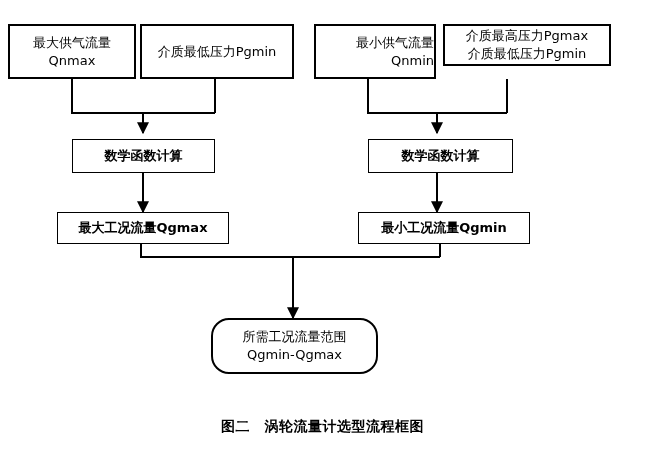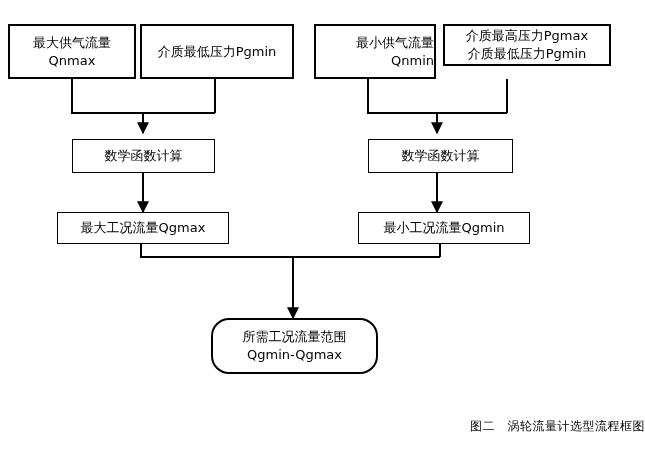--- a/index.html
+++ b/index.html
@@ -36,29 +36,31 @@
     color: #000000;
     line-height: 1.35;
   }
   .node .ln {
     display: block;
     white-space: nowrap;
     font-size: 13px;
   }
   .node.thin {
     border-width: 1.5px;
+    font-weight: bold;
   }
   .caption {
     position: absolute;
     left: 0;
     width: 645px;
-    text-align: right;
+    text-align: center;
     color: #000000;
-    font-size: 12px;
+    font-size: 14px;
     letter-spacing: 0.5px;
+    font-weight: bold;
   }
 </style>
 </head>
 <body>
 
 <div id="canvas">
 
   <svg class="wires" viewBox="0 0 645 460" xmlns="http://www.w3.org/2000/svg">
     <defs>
       <marker id="arrowhead" viewBox="0 0 10 10" refX="9" refY="5" markerWidth="6" markerHeight="6" orient="auto-start-reverse">

